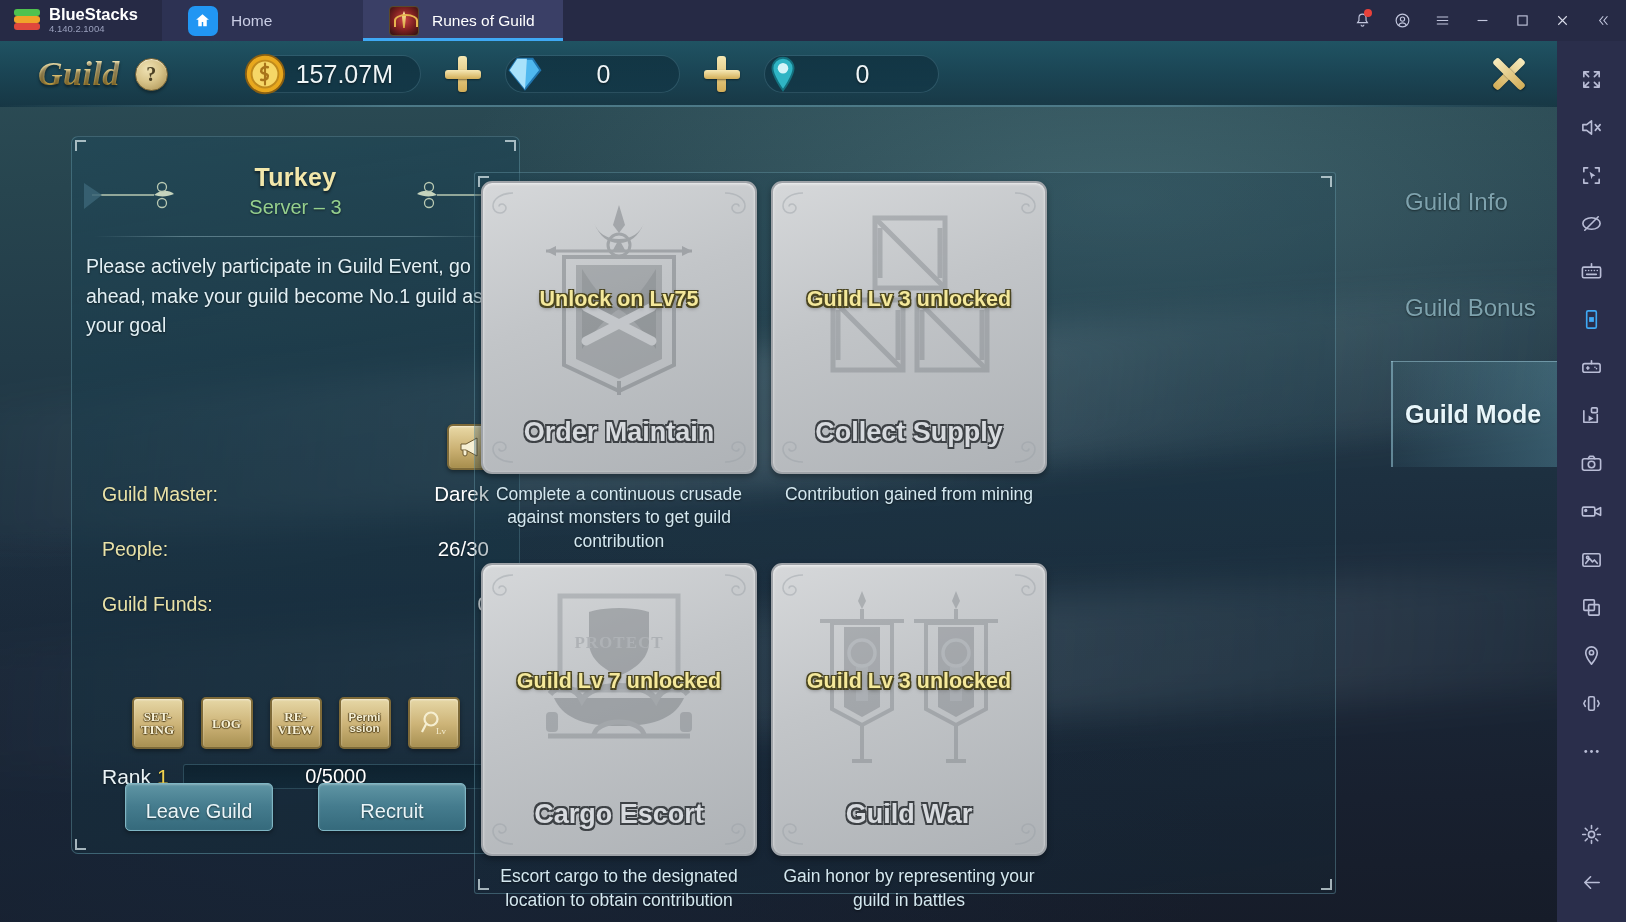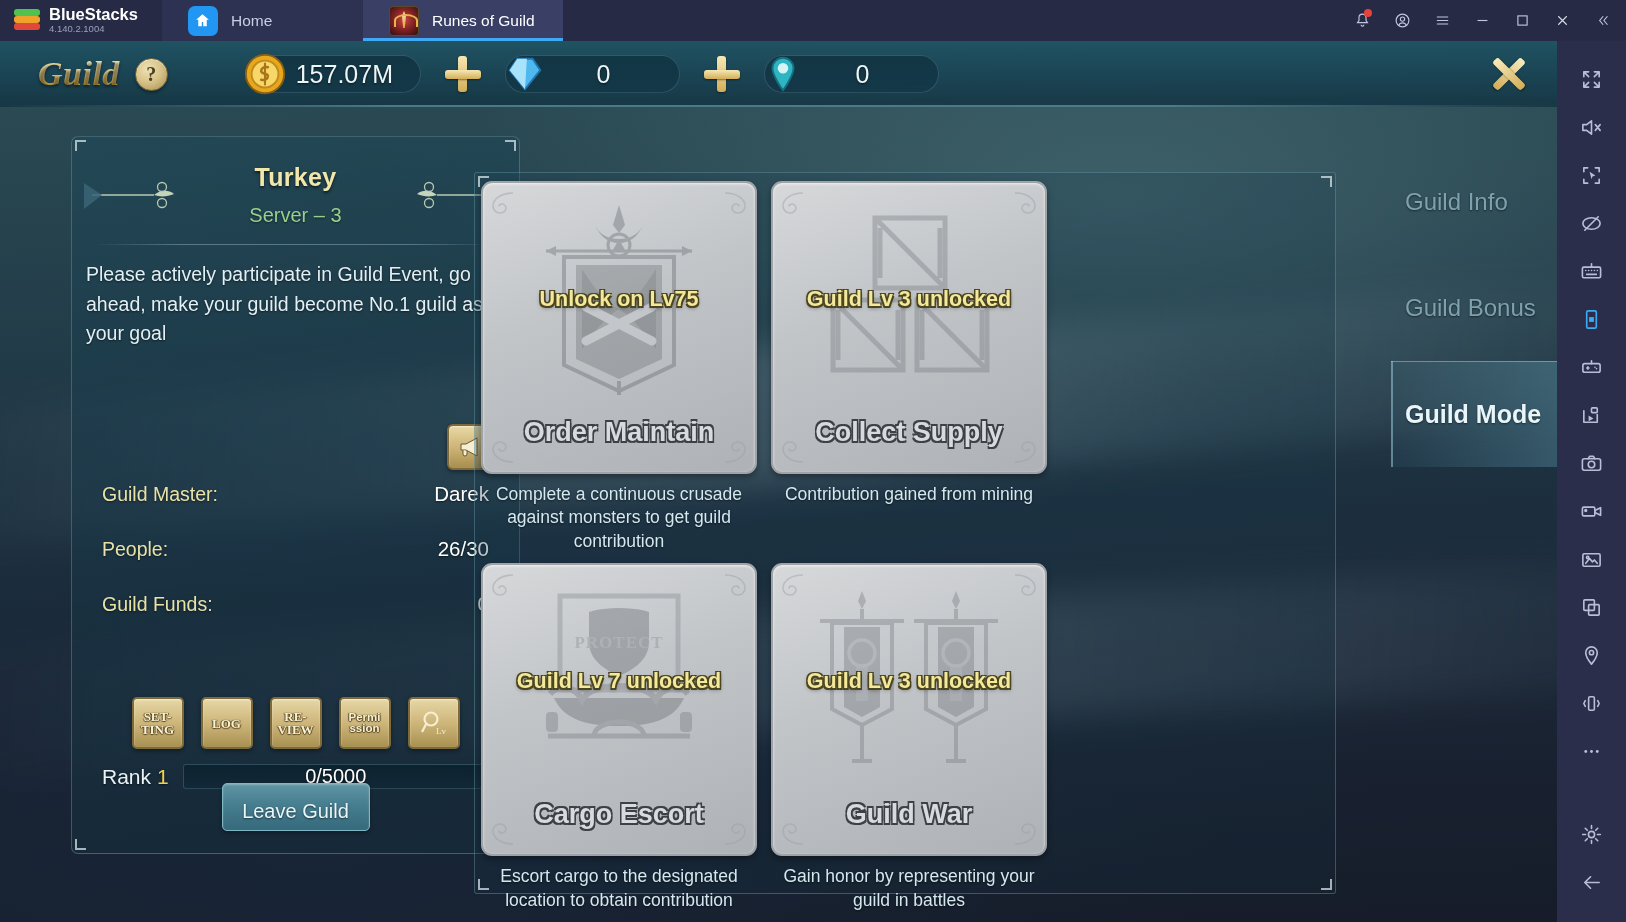--- a/index.html
+++ b/index.html
@@ -123,21 +123,21 @@
   .corner { position:absolute; width:11px; height:11px; border:0;
     border-top:2px solid rgba(214,228,232,.75); border-left:2px solid rgba(214,228,232,.75); }
   .corner.tl{ left:3px; top:3px; }
   .corner.tr{ right:3px; top:3px; transform:rotate(90deg); }
   .corner.bl{ left:3px; bottom:3px; transform:rotate(-90deg); }
   .corner.br{ right:3px; bottom:3px; transform:rotate(180deg); }
 
   .guild-head { position:relative; padding-top:26px; text-align:center; }
   .gname { font-size:25px; font-weight:bold; color:#f2e7ab;
     text-shadow:0 2px 3px rgba(0,0,0,.6); letter-spacing:.3px; }
-  .gserver { font-size:20px; color:#96d08e; margin-top:12px;
+  .gserver { font-size:20px; color:#96d08e; margin-top:4px;
     text-shadow:0 1px 2px rgba(0,0,0,.5); }
   .flourish { position:absolute; top:38px; width:110px; height:40px; }
   .flourish.left { left:12px; }
   .flourish.right { right:12px; transform:scaleX(-1); }
   .hr { margin:17px 22px 0; height:1px;
     background:linear-gradient(90deg, rgba(160,200,210,0) 0%, rgba(170,205,215,.40) 22%, rgba(170,205,215,.40) 78%, rgba(160,200,210,0) 100%); }
 
   .notice { padding:15px 16px 0 14px; font-size:19.5px; line-height:1.52;
     color:#e2f0f5; text-shadow:0 1px 2px rgba(0,0,0,.55); }
 
@@ -452,20 +452,23 @@
         </div>
         <div class="rank-bar">
           <span class="rank-val">0/5000</span>
         </div>
       </div>
 
       <div class="actrow">
         <div class="actbtn">
           <span>Leave Guild</span>
         </div>
+        <div class="actbtn">
+          <span>Recruit</span>
+        </div>
       </div>
     </div>
 
     <div class="rpanel">
       <span class="corner tl"></span>
       <span class="corner tr"></span>
       <span class="corner bl"></span>
       <span class="corner br"></span>
 
       <div class="modes">

